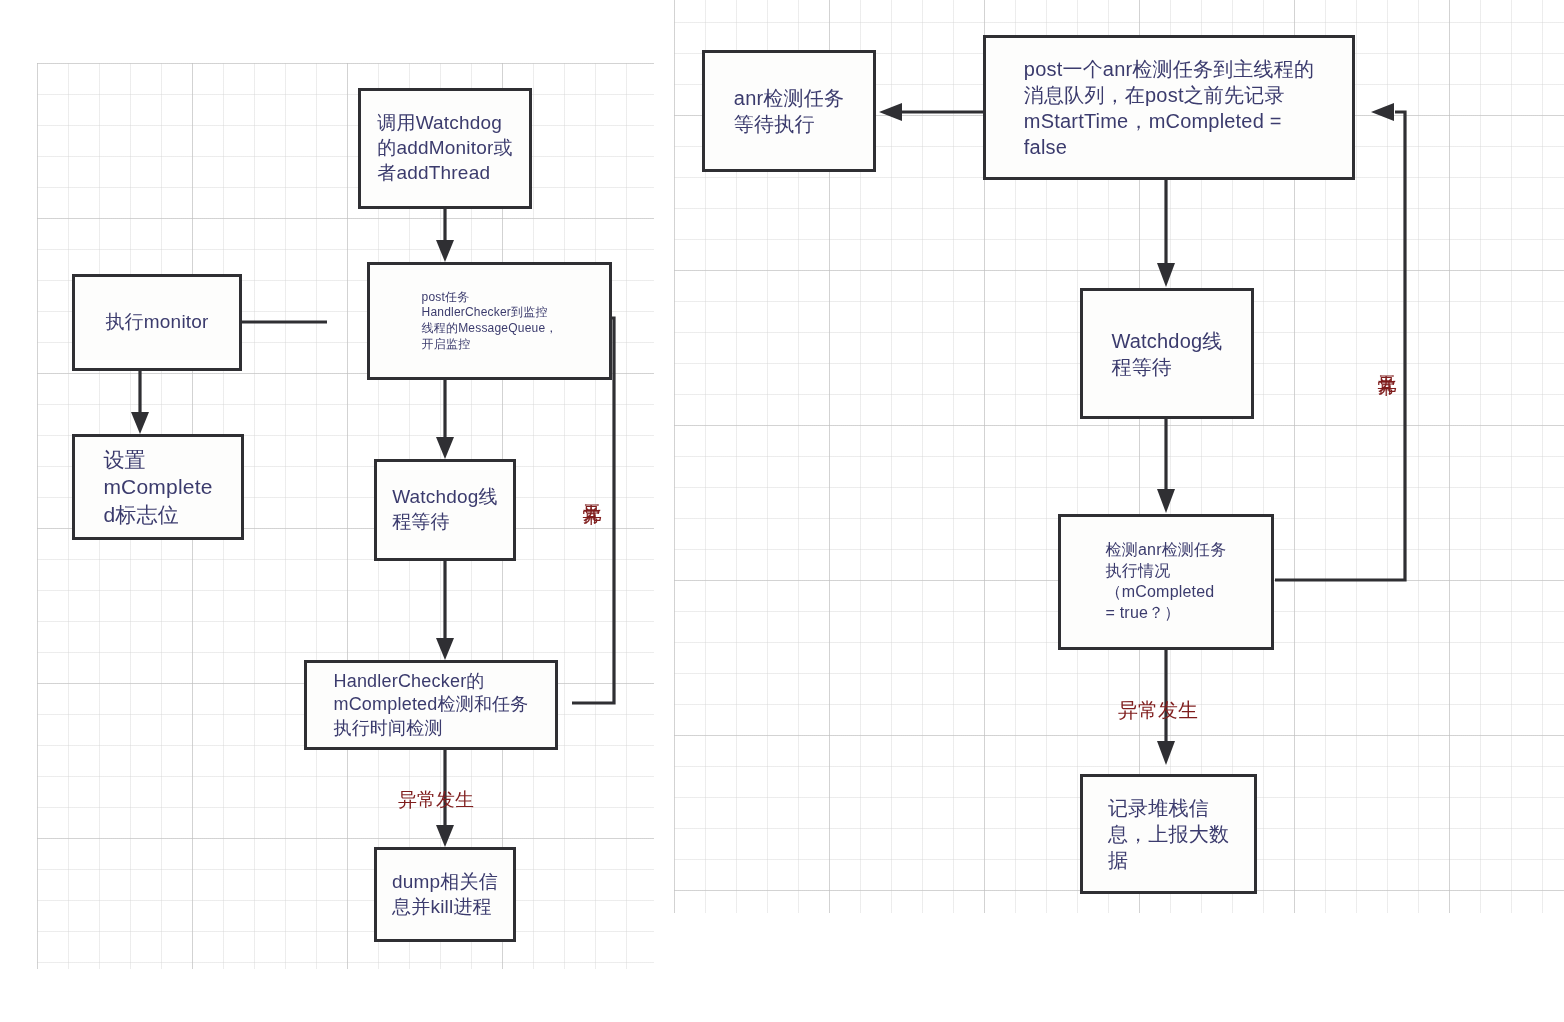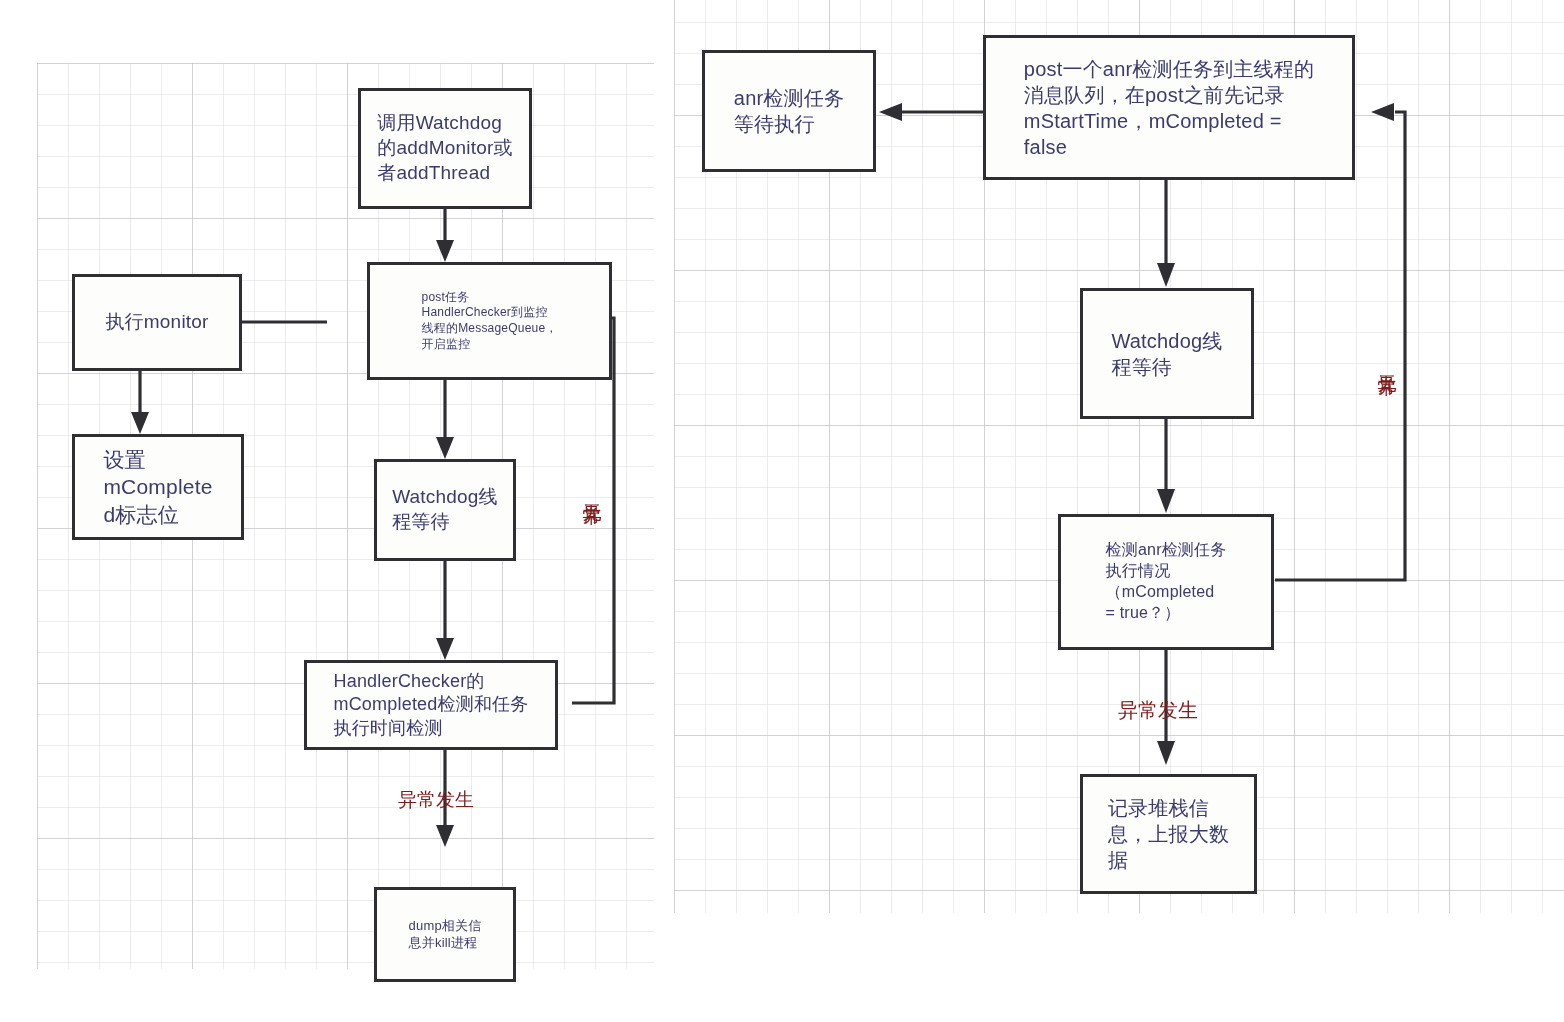--- a/index.html
+++ b/index.html
@@ -109,21 +109,21 @@
 mComplete
 d标志位</div>
 
   <div class="node" id="n-watchdog-wait" style="left:374px;top:459px;width:142px;height:102px;font-size:19px;">Watchdog线
 程等待</div>
 
   <div class="node" id="n-handler-check" style="left:304px;top:660px;width:254px;height:90px;font-size:18px;">HandlerChecker的
 mCompleted检测和任务
 执行时间检测</div>
 
-  <div class="node" id="n-dump-kill" style="left:374px;top:887px;width:142px;height:95px;font-size:13px;">dump相关信
+  <div class="node" id="n-dump-kill" style="left:374px;top:847px;width:142px;height:95px;font-size:19px;">dump相关信
 息并kill进程</div>
 
   <div class="edge-label" id="l-no-exception-left" style="left:583px;top:489px;font-size:19px;writing-mode:vertical-rl;text-orientation:upright;letter-spacing:1px;">无异常</div>
 
   <div class="edge-label" id="l-exception-left" style="left:398px;top:790px;font-size:19px;">异常发生</div>
 
   <div class="node" id="n-anr-task-wait" style="left:702px;top:50px;width:174px;height:122px;font-size:20px;">anr检测任务
 等待执行</div>
 
   <div class="node" id="n-post-anr" style="left:983px;top:35px;width:372px;height:145px;font-size:20px;">post一个anr检测任务到主线程的

